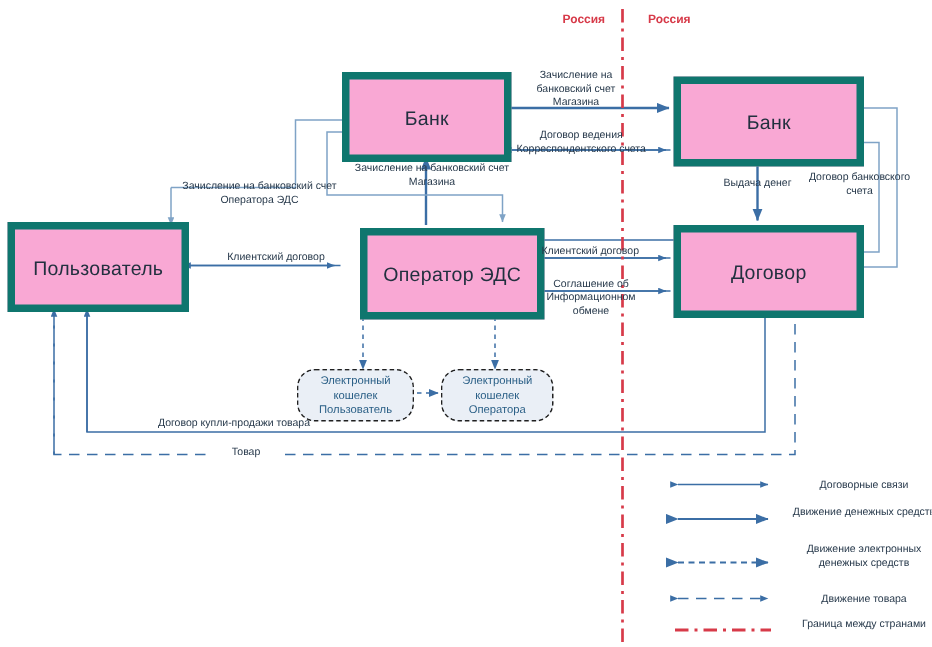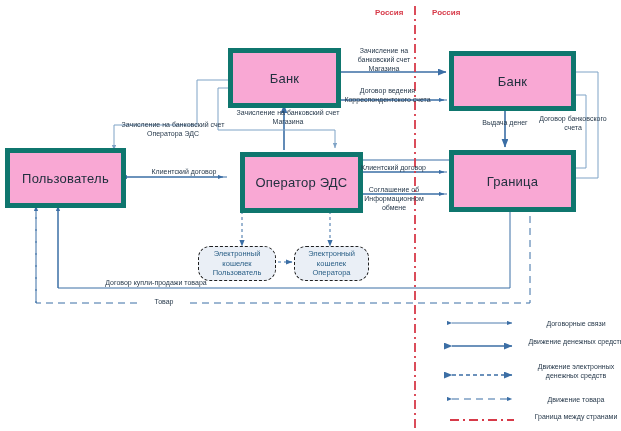--- a/index.html
+++ b/index.html
@@ -97,21 +97,21 @@
     <line x1="450" y1="420" x2="514" y2="420" stroke="#d73a49" stroke-width="2" stroke-dasharray="9,4,2,4"></line>
   </svg>
 
   <div class="cc" style="left:375px;top:8px;">Россия</div>
   <div class="cc" style="left:432px;top:8px;">Россия</div>
 
   <div class="node" style="left:5px;top:148px;width:111px;height:50px;">Пользователь</div>
   <div class="node" style="left:240px;top:152px;width:113px;height:51px;">Оператор ЭДС</div>
   <div class="node" style="left:228px;top:48px;width:103px;height:50px;">Банк</div>
   <div class="node" style="left:449px;top:51px;width:117px;height:50px;">Банк</div>
-  <div class="node" style="left:449px;top:150px;width:117px;height:52px;">Граница</div>
+  <div class="node" style="left:449px;top:150px;width:117px;height:52px;">Договор</div>
 
   <div class="wallet" style="left:198px;top:246px;width:76px;height:33px;">
     <span>Электронный</span>
     <span>кошелек</span>
     <span>Пользователь</span>
   </div>
   <div class="wallet" style="left:294px;top:246px;width:73px;height:33px;">
     <span>Электронный</span>
     <span>кошелек</span>
     <span>Оператора</span>

